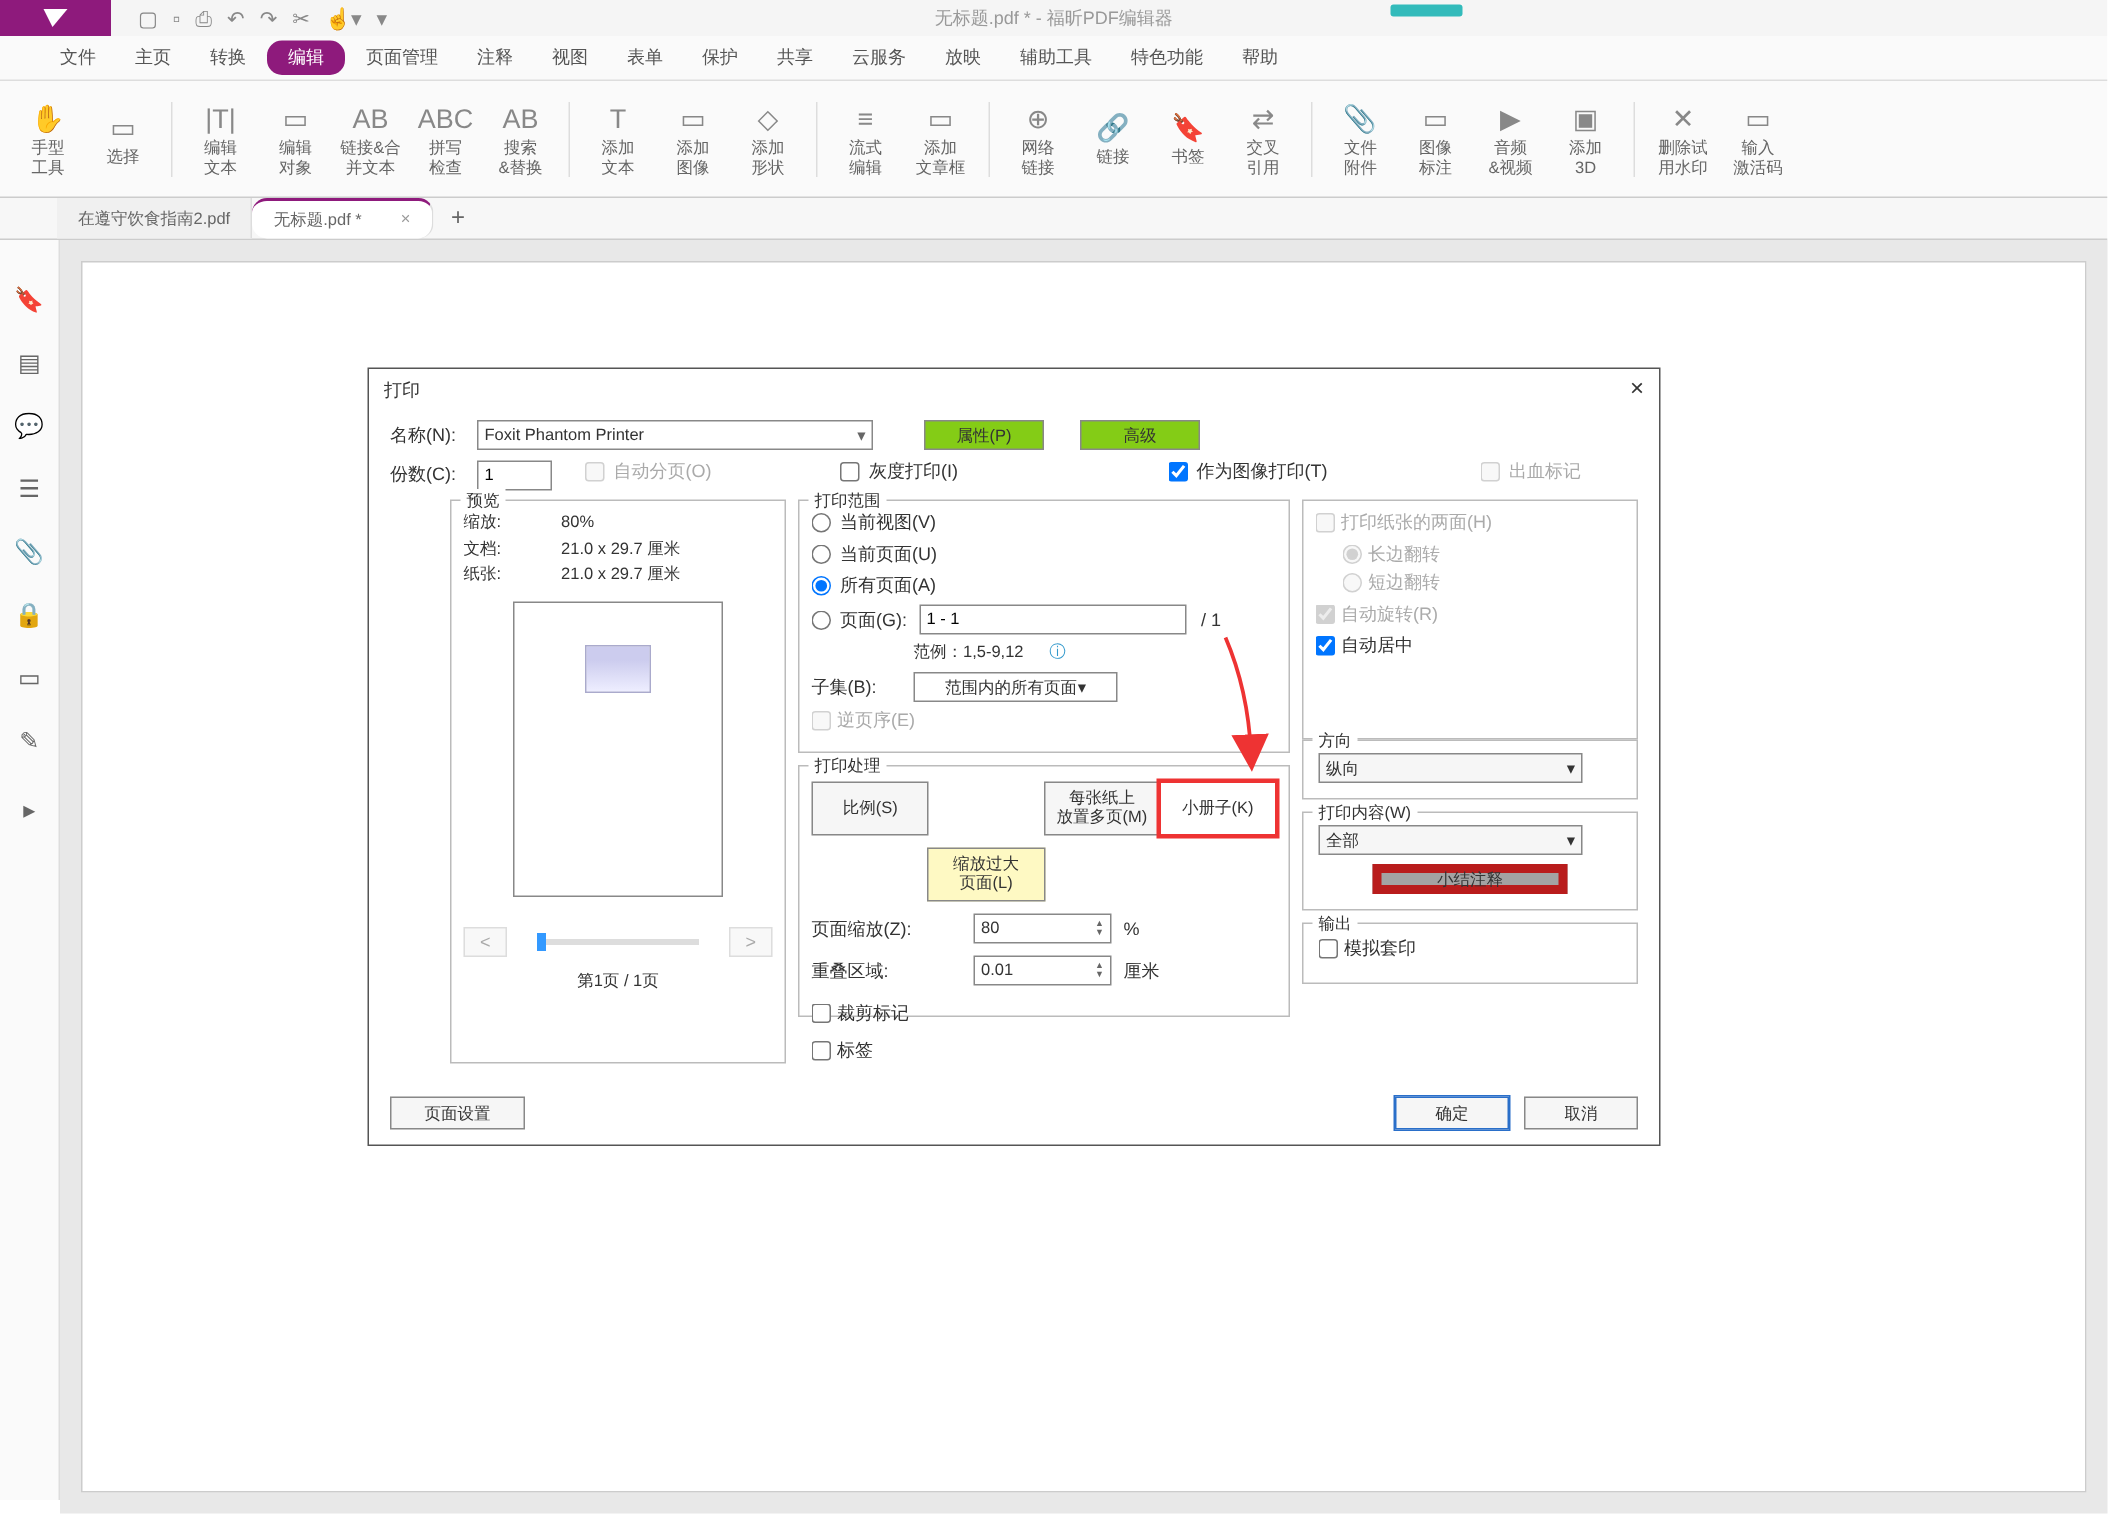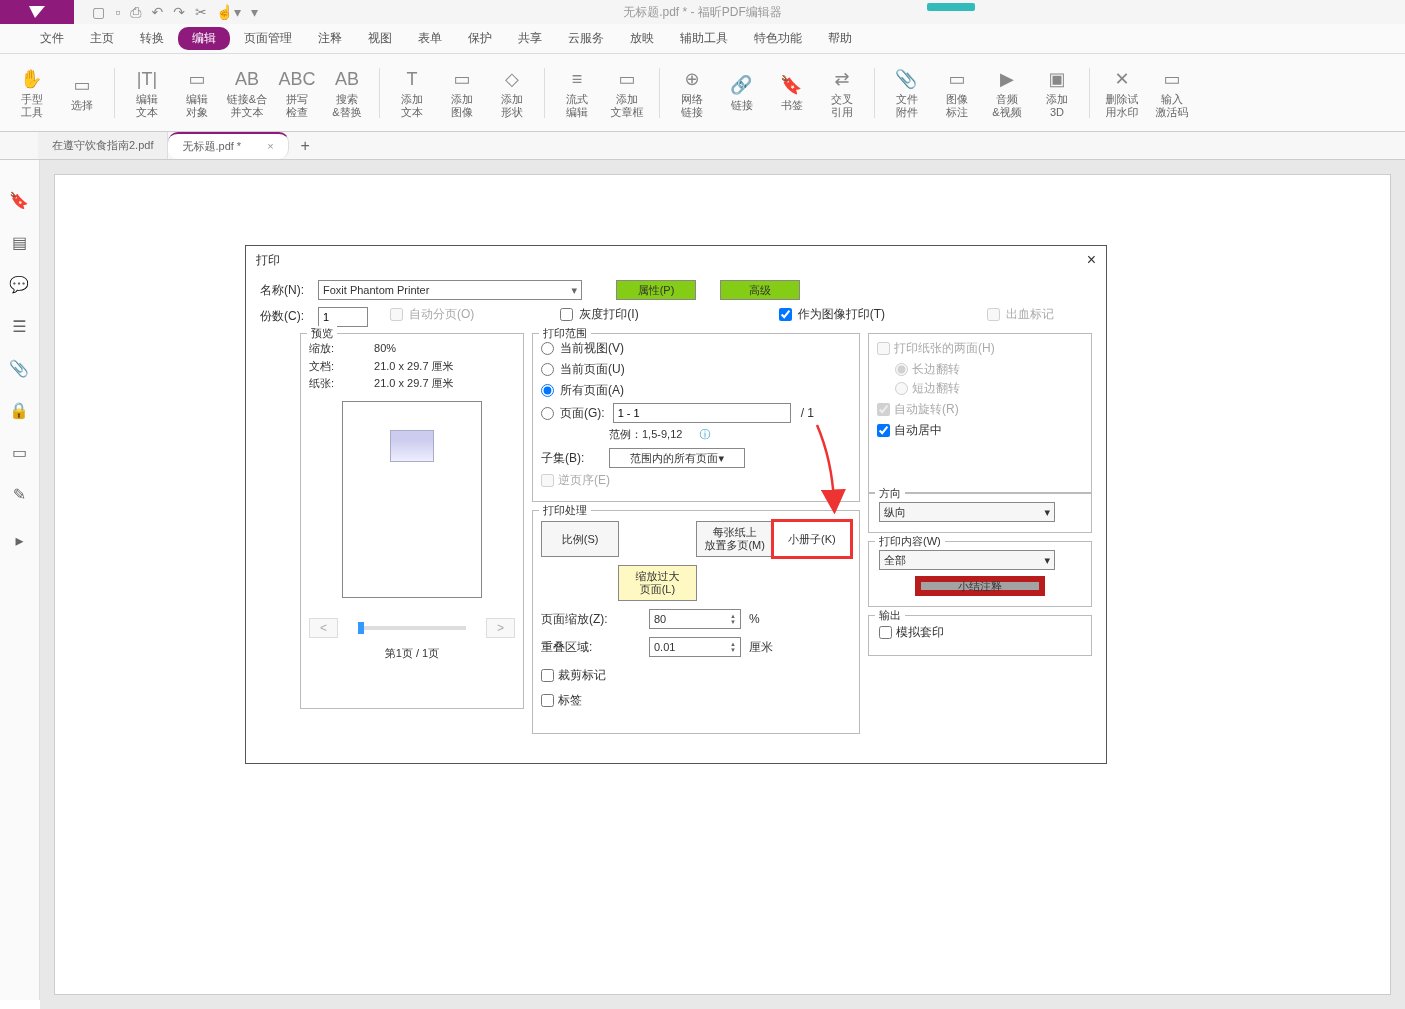--- a/index.html
+++ b/index.html
@@ -395,21 +395,21 @@
                 <span>范围内的所有页面</span>
                 <span class="arr">▾</span>
               </div>
           </div>
           <label class="cb-row disabled" style="margin-top:4px;">
               <input type="checkbox" disabled="" style="">
               <span>逆页序(E)</span>
             </label>
         </div>
 
-        <div class="fset" style="margin-top:8px; height:224px;">
+        <div class="fset" style="margin-top:8px; height:168px;">
           <div class="legend">打印处理</div>
           <div class="ph-tabs">
             <div class="ph-tab">
                 <span>比例(S)</span>
               </div>
             <div class="ph-tab active">
                 <span style="white-space:pre-line;">缩放过大
 页面(L)</span>
               </div>
             <div class="ph-tab">
@@ -487,20 +487,27 @@
         </div>
         <div class="out-fset">
           <div class="legend">输出</div>
           <label class="cb-row">
               <input type="checkbox" style="">
               <span>模拟套印</span>
             </label>
         </div>
       </div>
     </div>
+  </div>
+  <div class="dfooter">
+    <div class="fbtn">页面设置</div>
+    <div class="spacer"></div>
+    <div class="fbtn primary" style="width:76px;justify-content:center;">确定</div>
+    <div style="width:10px"></div>
+    <div class="fbtn" style="width:76px;justify-content:center;">取消</div>
   </div>
 </div>
 
 <svg class="arrow-anno" width="40" height="100">
   <defs>
       <marker id="ah" markerWidth="10" markerHeight="10" refX="5" refY="5" orient="auto">
         <path d="M0,0 L10,5 L0,10 Z" fill="#e33"></path>
       </marker>
     </defs>
   <path d="M5,5 Q20,40 22,82" stroke="#e33" stroke-width="2.5" fill="none" marker-end="url(#ah)"></path>

